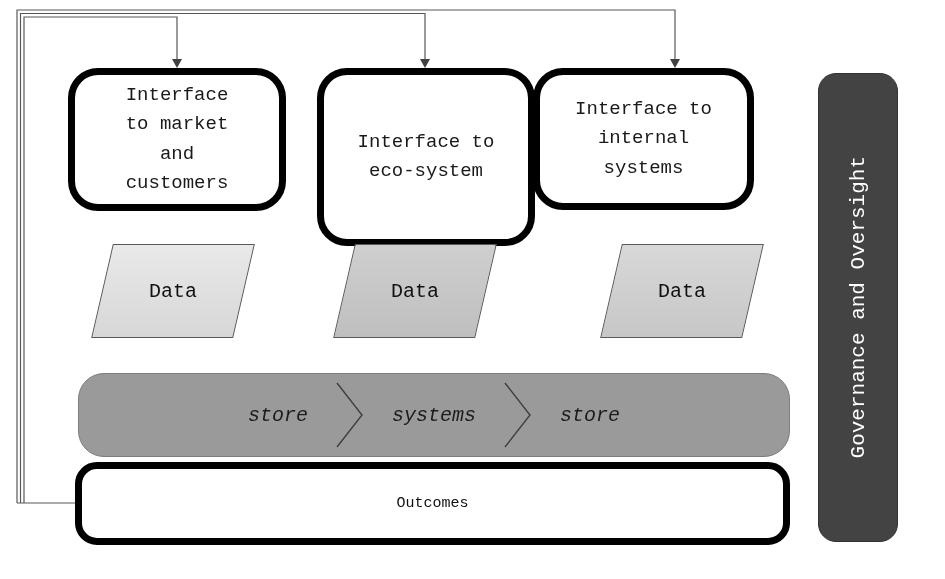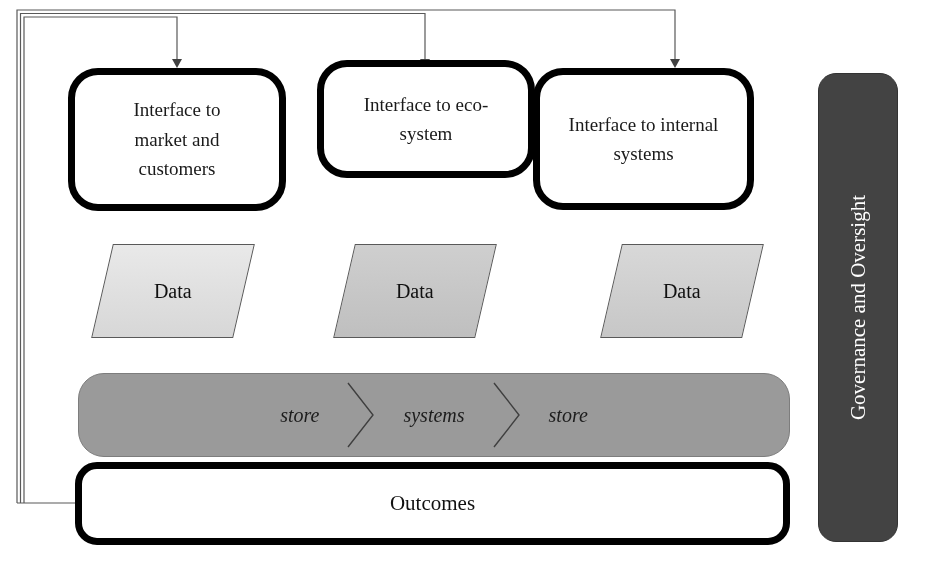--- a/index.html
+++ b/index.html
@@ -1,32 +1,32 @@
 <!DOCTYPE html>
 <html><head>
 <meta charset="utf-8">
 <style>
   html,body{margin:0;padding:0;background:#ffffff;}
   .canvas{
     position:relative;
     width:945px;height:579px;
     background:#ffffff;
-    font-family:Liberation Serif, serif;
+    font-family:Liberation Mono, monospace;
     overflow:hidden;
   }
   .connector-layer{position:absolute;left:0;top:0;z-index:1;}
   .box{
     position:absolute;z-index:2;box-sizing:border-box;
     background:#ffffff;border:7px solid #000000;border-radius:30px;
     display:flex;align-items:center;justify-content:center;
     text-align:center;color:#1a1a1a;font-size:19px;line-height:1.55;
   }
   .box .label{display:block;}
   .box1{left:68px;top:68px;width:218px;height:143px;}
-  .box2{left:317px;top:60px;width:218px;height:118px;}
+  .box2{left:317px;top:68px;width:218px;height:178px;}
   .box3{left:533px;top:68px;width:221px;height:142px;}
   .box1 .label{max-width:122px;}
   .box2 .label{max-width:152px;}
   .box3 .label{max-width:152px;}
   .para{
     position:absolute;z-index:2;box-sizing:border-box;
     width:142px;height:94px;top:244px;
     border:1px solid #595959;
     transform:skewX(-13deg);
     display:flex;align-items:center;justify-content:center;
@@ -42,21 +42,21 @@
     background:#9a9a9a;border:1px solid #7d7d7d;border-radius:26px;
     display:flex;align-items:center;justify-content:center;gap:28px;
     font-size:20px;font-style:italic;color:#1c1c1c;
   }
   .chev{display:block;}
   .outcomes{
     position:absolute;z-index:2;box-sizing:border-box;
     left:75px;top:462px;width:715px;height:83px;
     background:#ffffff;border:7px solid #000000;border-radius:22px;
     display:flex;align-items:center;justify-content:center;
-    font-size:21px;color:#111111;
+    font-size:15px;color:#111111;
   }
   .governance{
     position:absolute;z-index:2;box-sizing:border-box;
     left:818px;top:73px;width:80px;height:469px;
     background:#434343;border:1px solid #333333;border-radius:18px;
     display:flex;align-items:center;justify-content:center;
   }
   .governance .label{
     writing-mode:vertical-rl;
     transform:rotate(180deg);

